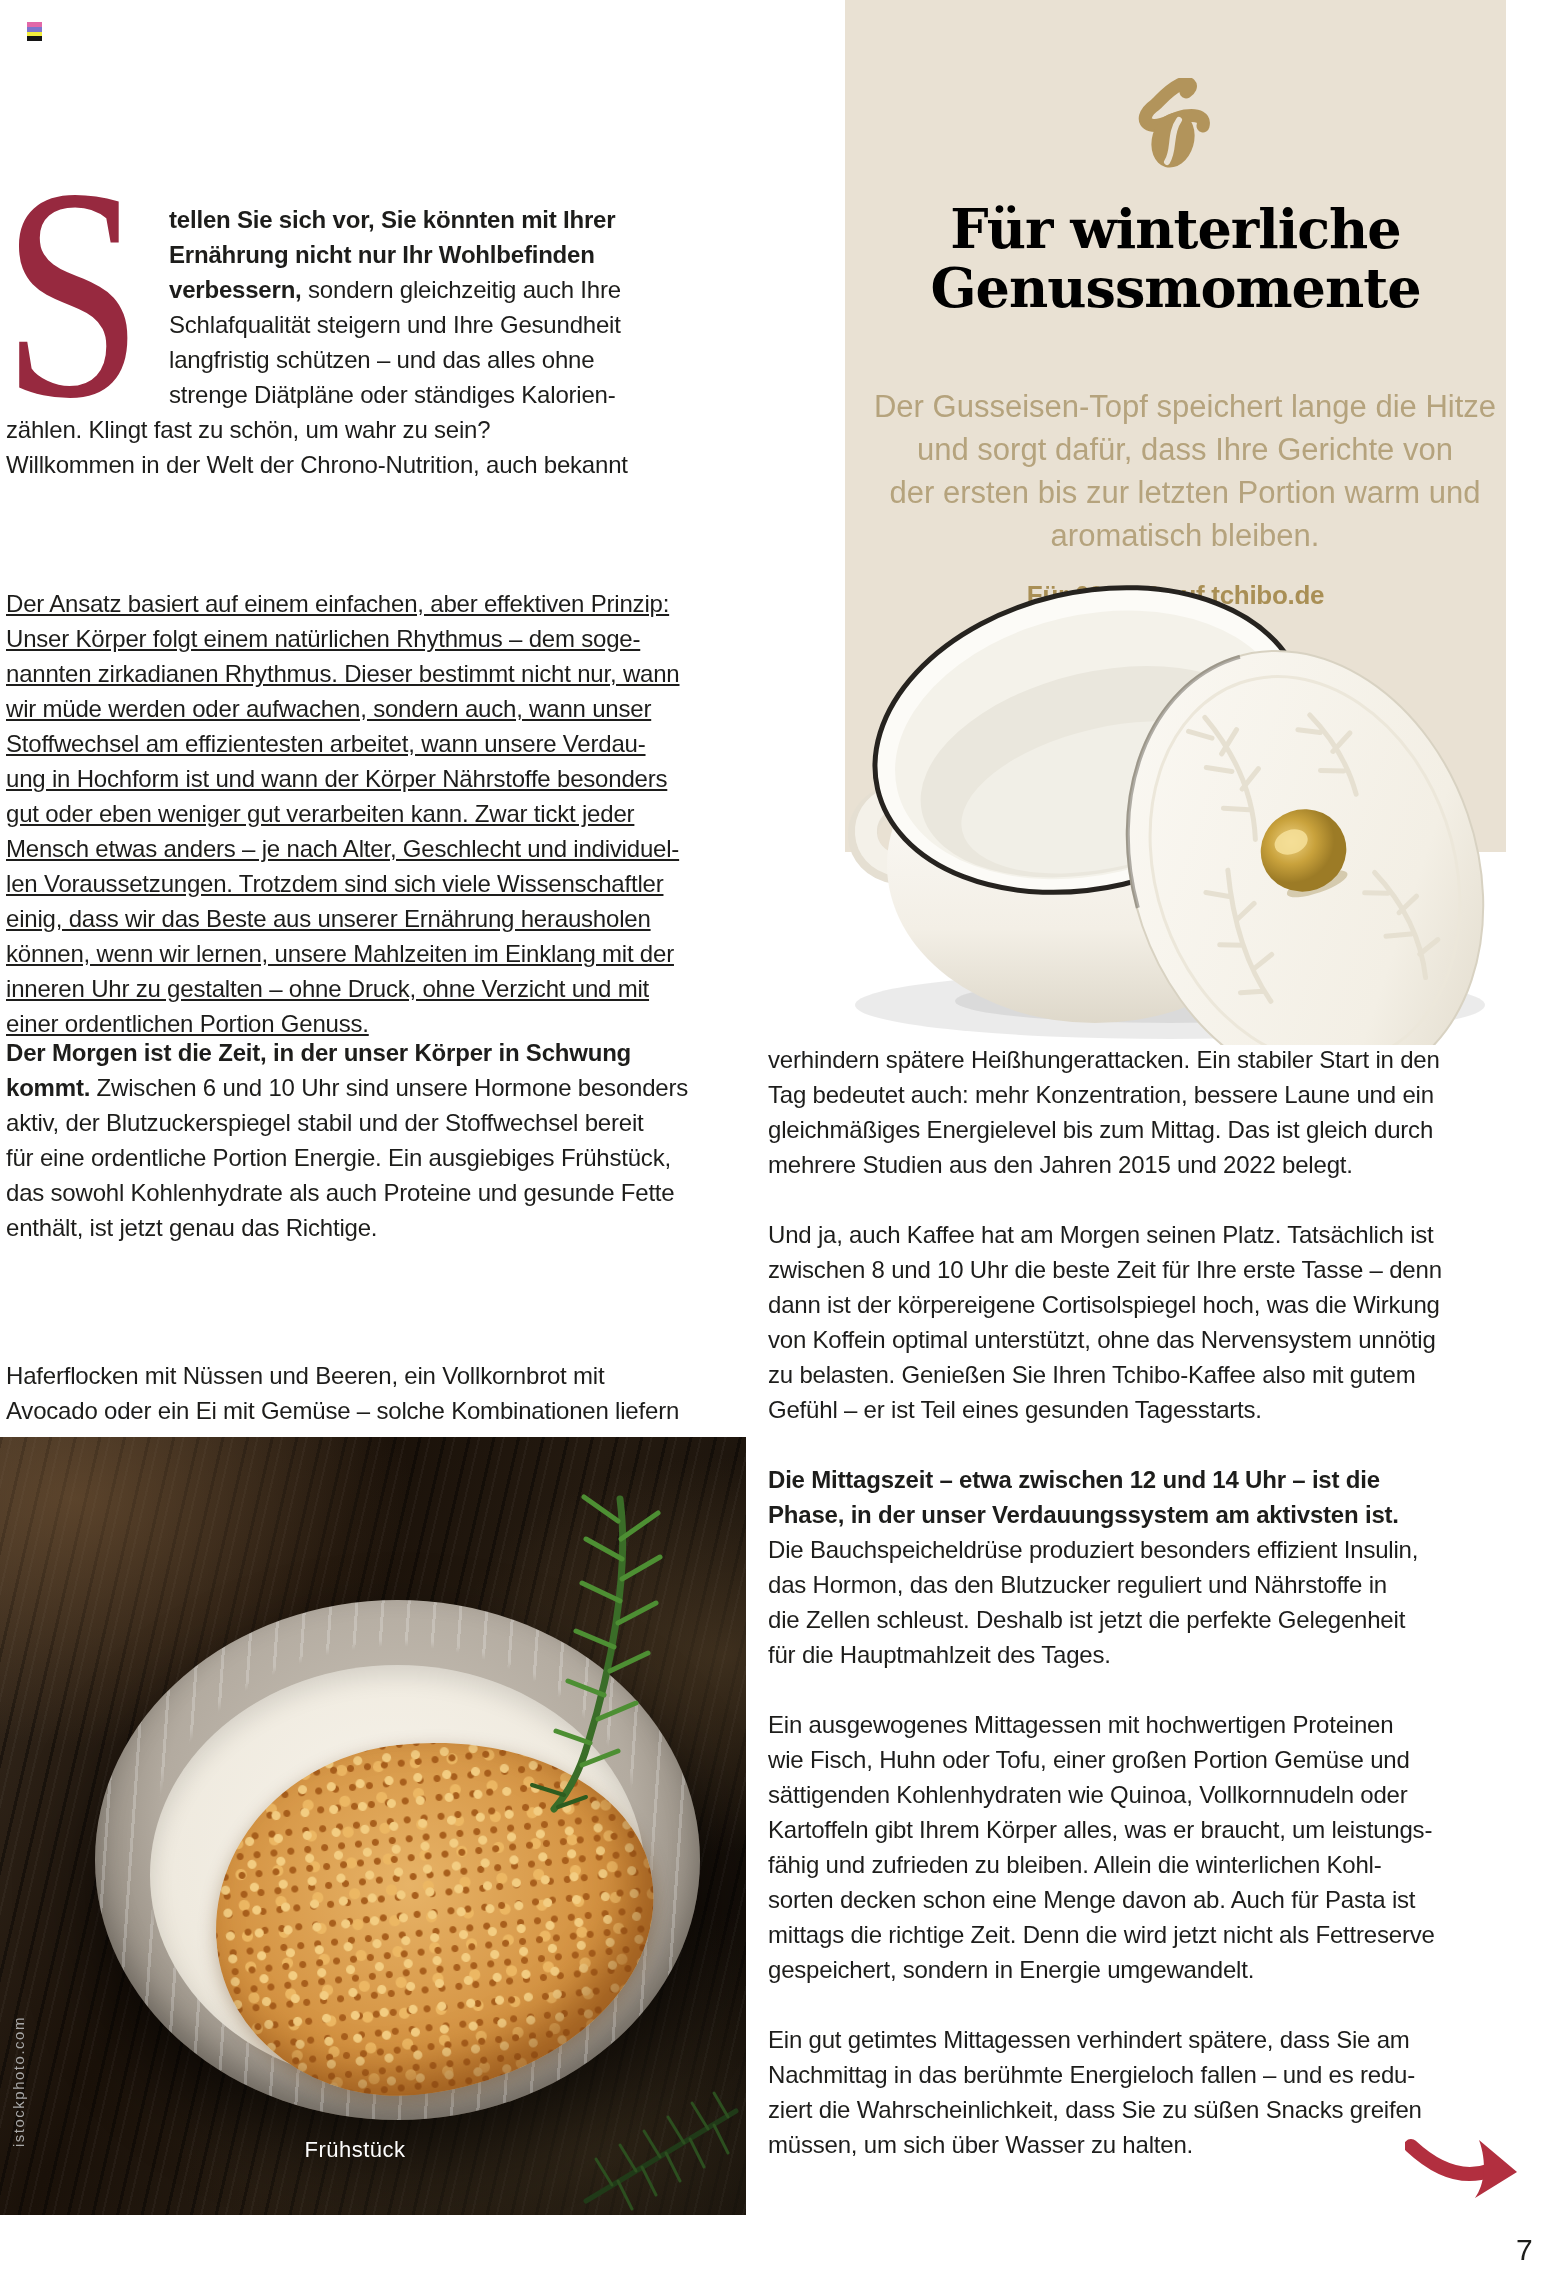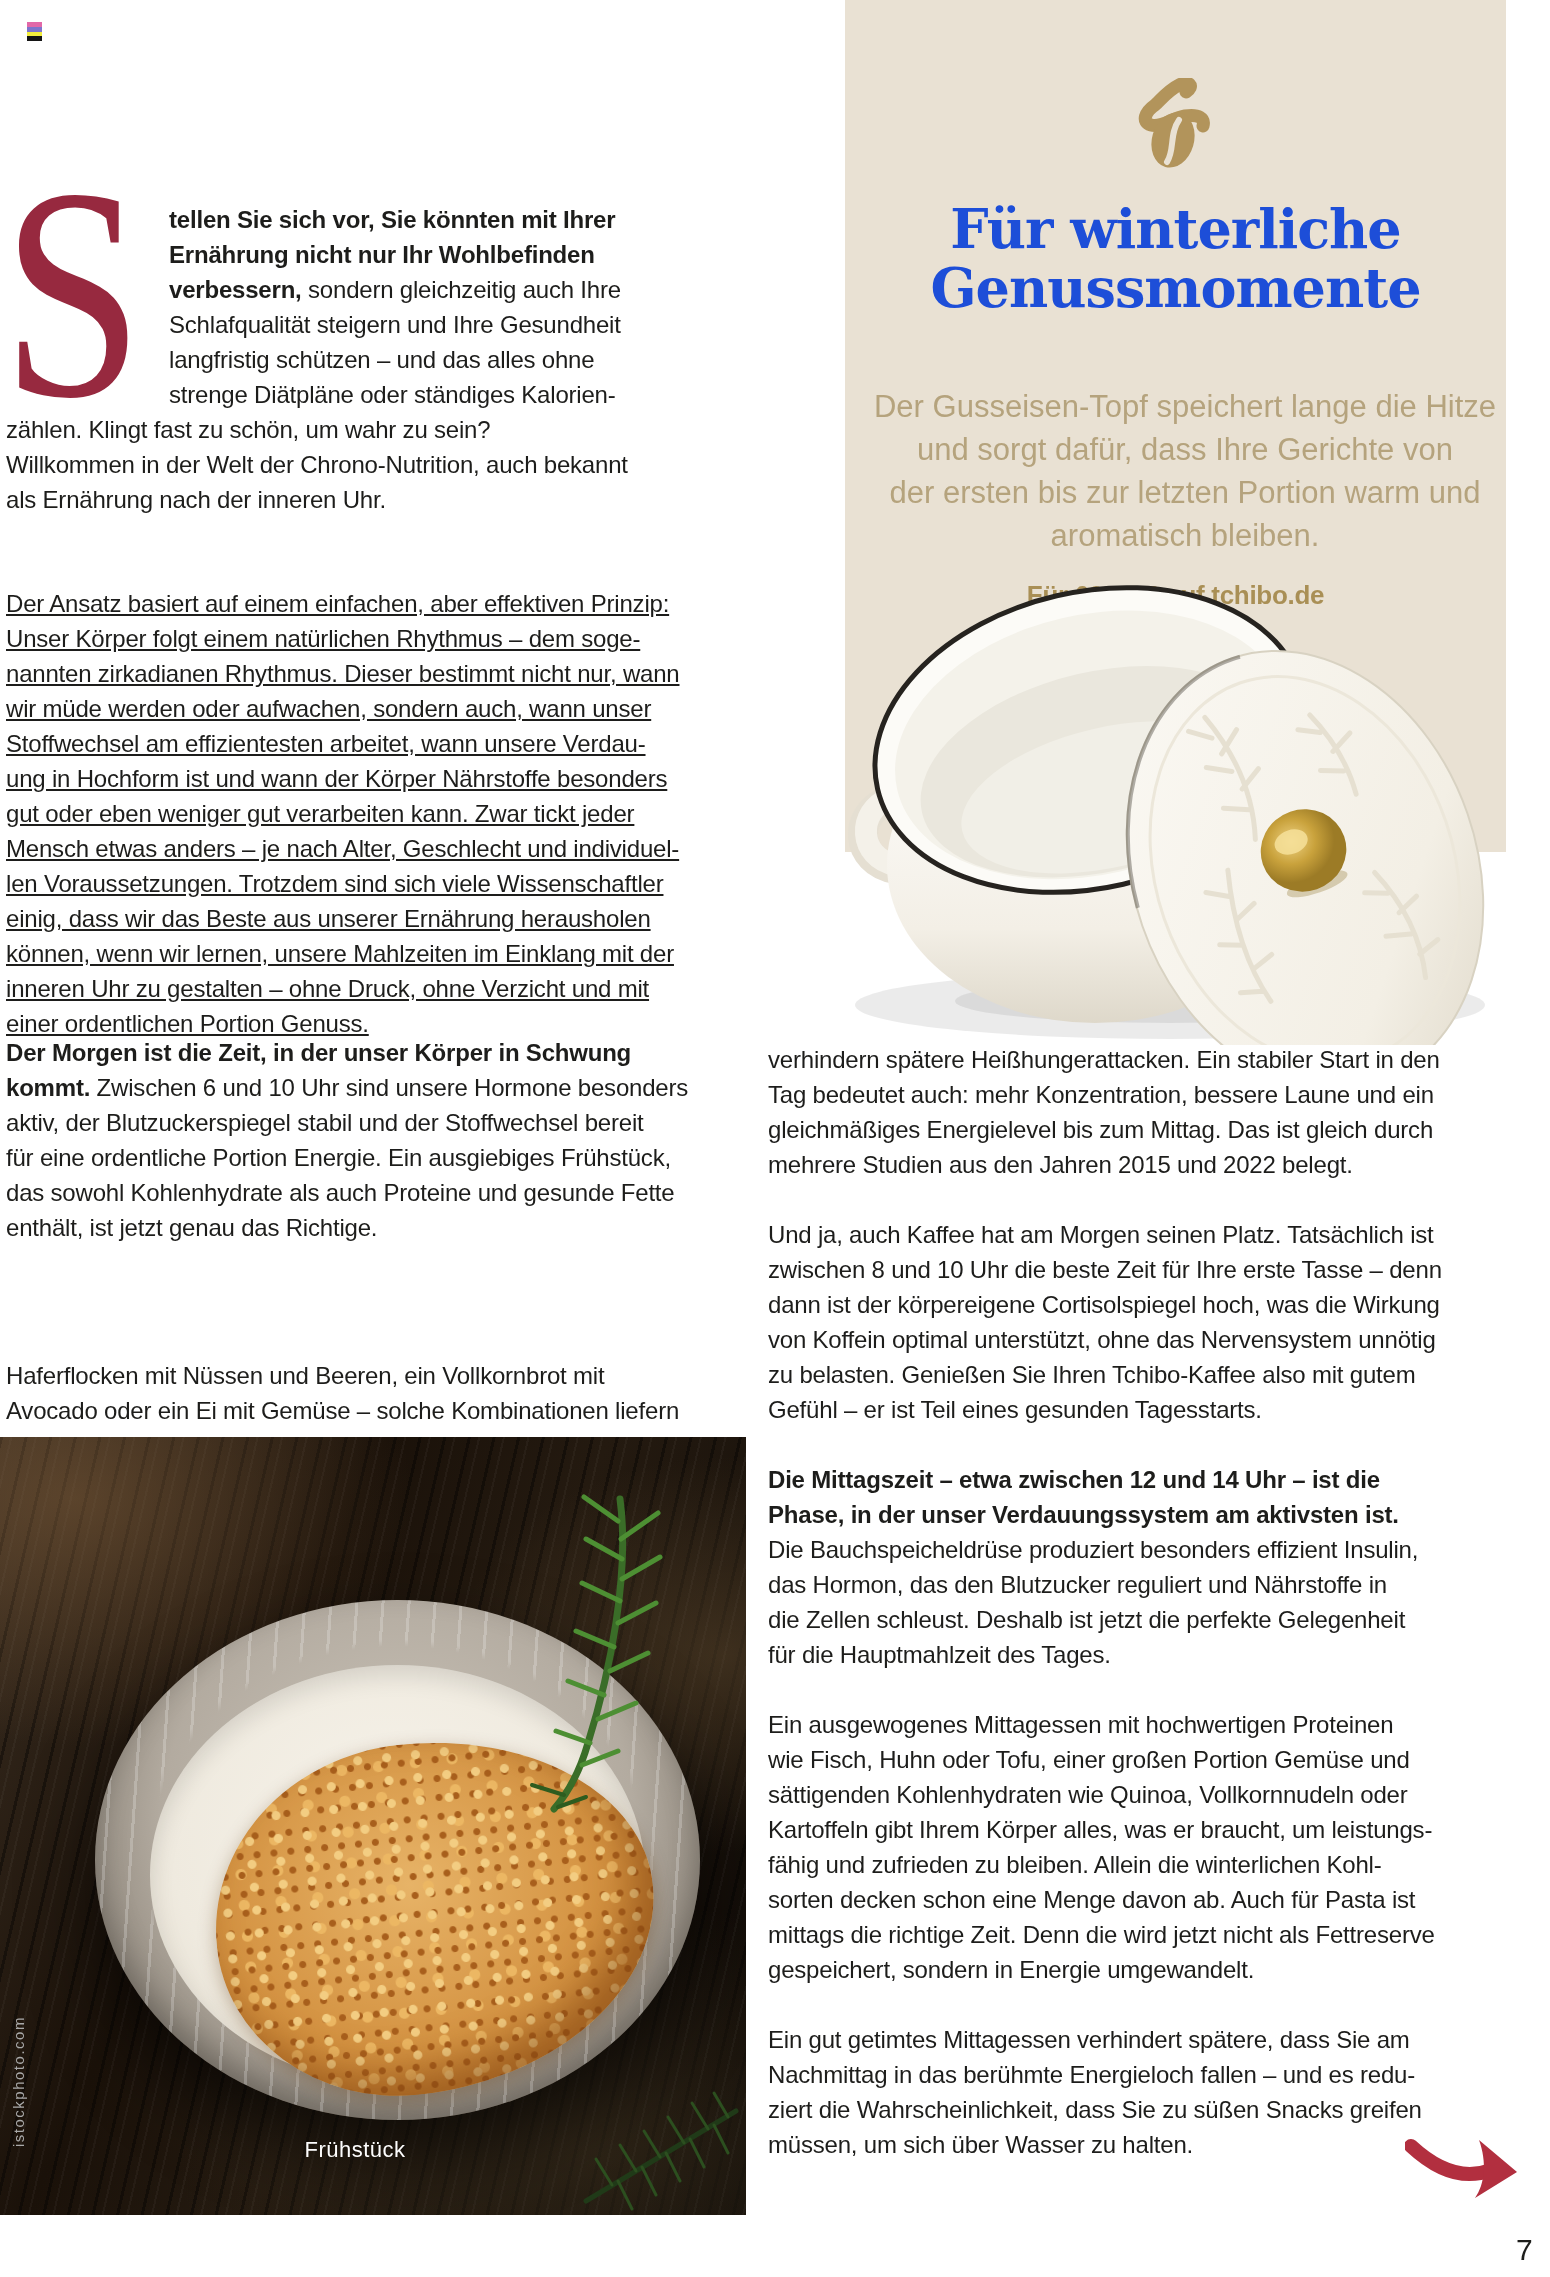--- a/index.html
+++ b/index.html
@@ -28,21 +28,21 @@
 
   
   .rightcol{position:absolute;left:768px;top:1042px;width:760px;}
   .rightcol .para{margin-bottom:35px;}
 
   
   .promo{position:absolute;left:845px;top:0;width:661px;height:852px;background:#e9e1d3;}
   .promo-logo{position:absolute;left:284px;top:78px;width:94px;height:92px;}
   .promo-heading{position:absolute;left:0;top:200px;width:661px;text-align:center;
                  font-family:"DejaVu Serif",serif;font-weight:700;font-size:54px;line-height:59px;
-                 color:#1d4ed8;letter-spacing:-1px;}
+                 color:#000000;letter-spacing:-1px;}
   .promo-body{position:absolute;left:0;top:385px;width:680px;text-align:center;
               font-size:31px;line-height:43px;color:#b5a37d;}
   .promo-price{position:absolute;left:0;top:580px;width:661px;text-align:center;
                font-size:26px;font-weight:700;color:#a98f55;letter-spacing:-0.3px;}
   .pot{position:absolute;left:840px;top:575px;}
 
   
   .photo{position:absolute;left:0;top:1437px;width:746px;height:778px;overflow:hidden;
      background:
       radial-gradient(ellipse 520px 380px at 10% 8%, rgba(125,92,58,.55), transparent 65%),
@@ -99,21 +99,20 @@
   <div class="intro bodytext">
     <span class="dropcap">S</span>
   <div class="line"><span class="b">tellen Sie sich vor, Sie könnten mit Ihrer</span></div>
       <div class="line"><span class="b">Ernährung nicht nur Ihr Wohlbefinden</span></div>
       <div class="line"><span class="b">verbessern,</span><span> sondern gleichzeitig auch Ihre</span></div>
       <div class="line">Schlafqualität steigern und Ihre Gesundheit</div>
       <div class="line">langfristig schützen – und das alles ohne</div>
       <div class="line">strenge Diätpläne oder ständiges Kalorien-</div>
       <div class="line">zählen. Klingt fast zu schön, um wahr zu sein?</div>
       <div class="line">Willkommen in der Welt der Chrono-Nutrition, auch bekannt</div>
-      <div class="line">als Ernährung nach der inneren Uhr.</div>
     </div>
 
   <div class="p-left2 bodytext">
       <div class="line">Der Ansatz basiert auf einem einfachen, aber effektiven Prinzip:</div>
       <div class="line">Unser Körper folgt einem natürlichen Rhythmus – dem soge-</div>
       <div class="line">nannten zirkadianen Rhythmus. Dieser bestimmt nicht nur, wann</div>
       <div class="line">wir müde werden oder aufwachen, sondern auch, wann unser</div>
       <div class="line">Stoffwechsel am effizientesten arbeitet, wann unsere Verdau-</div>
       <div class="line">ung in Hochform ist und wann der Körper Nährstoffe besonders</div>
       <div class="line">gut oder eben weniger gut verarbeiten kann. Zwar tickt jeder</div>

